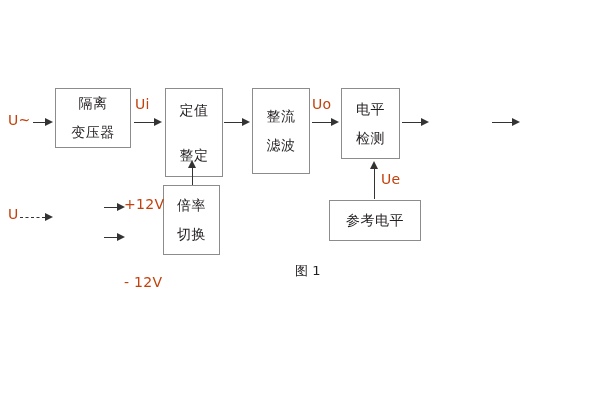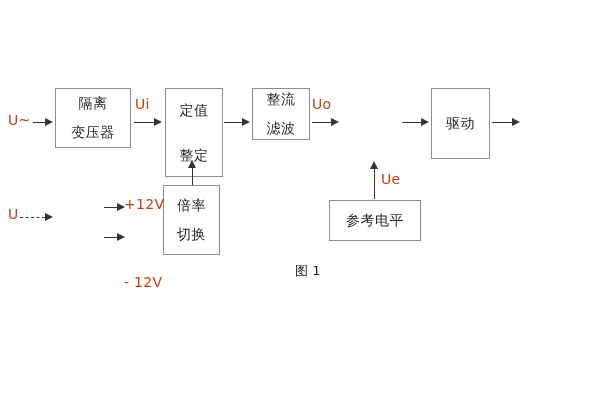--- a/index.html
+++ b/index.html
@@ -41,21 +41,21 @@
   .block .line + .line {
     margin-top: 14px;
   }
   .block.single .line {
     margin-top: 0;
   }
 
   
   #blk-isolation   { left: 55px;  top: 88px;  width: 76px; height: 60px; }
   #blk-setting     { left: 165px; top: 88px;  width: 58px; height: 89px; gap: 16px; }
-  #blk-rectifier   { left: 252px; top: 88px;  width: 58px; height: 52px; }
+  #blk-rectifier   { left: 252px; top: 88px;  width: 58px; height: 86px; }
   #blk-level       { left: 341px; top: 88px;  width: 59px; height: 71px; }
   #blk-drive       { left: 431px; top: 88px;  width: 59px; height: 71px; }
   #blk-output      { left: 522px; top: 88px;  width: 59px; height: 71px; }
   #blk-power       { left: 55px;  top: 186px; width: 47px; height: 69px; }
   #blk-multiplier  { left: 163px; top: 185px; width: 57px; height: 70px; }
   #blk-reference   { left: 329px; top: 200px; width: 92px; height: 41px; }
 
   
   .harrow {
     position: absolute;
@@ -159,24 +159,25 @@
   <div class="block" id="blk-setting">
     <span class="line">定值</span>
     <span class="line">整定</span>
   </div>
 
   <div class="block" id="blk-rectifier">
     <span class="line">整流</span>
     <span class="line">滤波</span>
   </div>
 
-
-  <div class="block single" id="blk-drive">
-    <span class="line">驱动</span>
-  </div>
+  <div class="block" id="blk-level">
+    <span class="line">电平</span>
+    <span class="line">检测</span>
+  </div>
+
 
 
 
   <div class="block" id="blk-multiplier">
     <span class="line">倍率</span>
     <span class="line">切换</span>
   </div>
 
   <div class="block single" id="blk-reference">
     <span class="line">参考电平</span>

